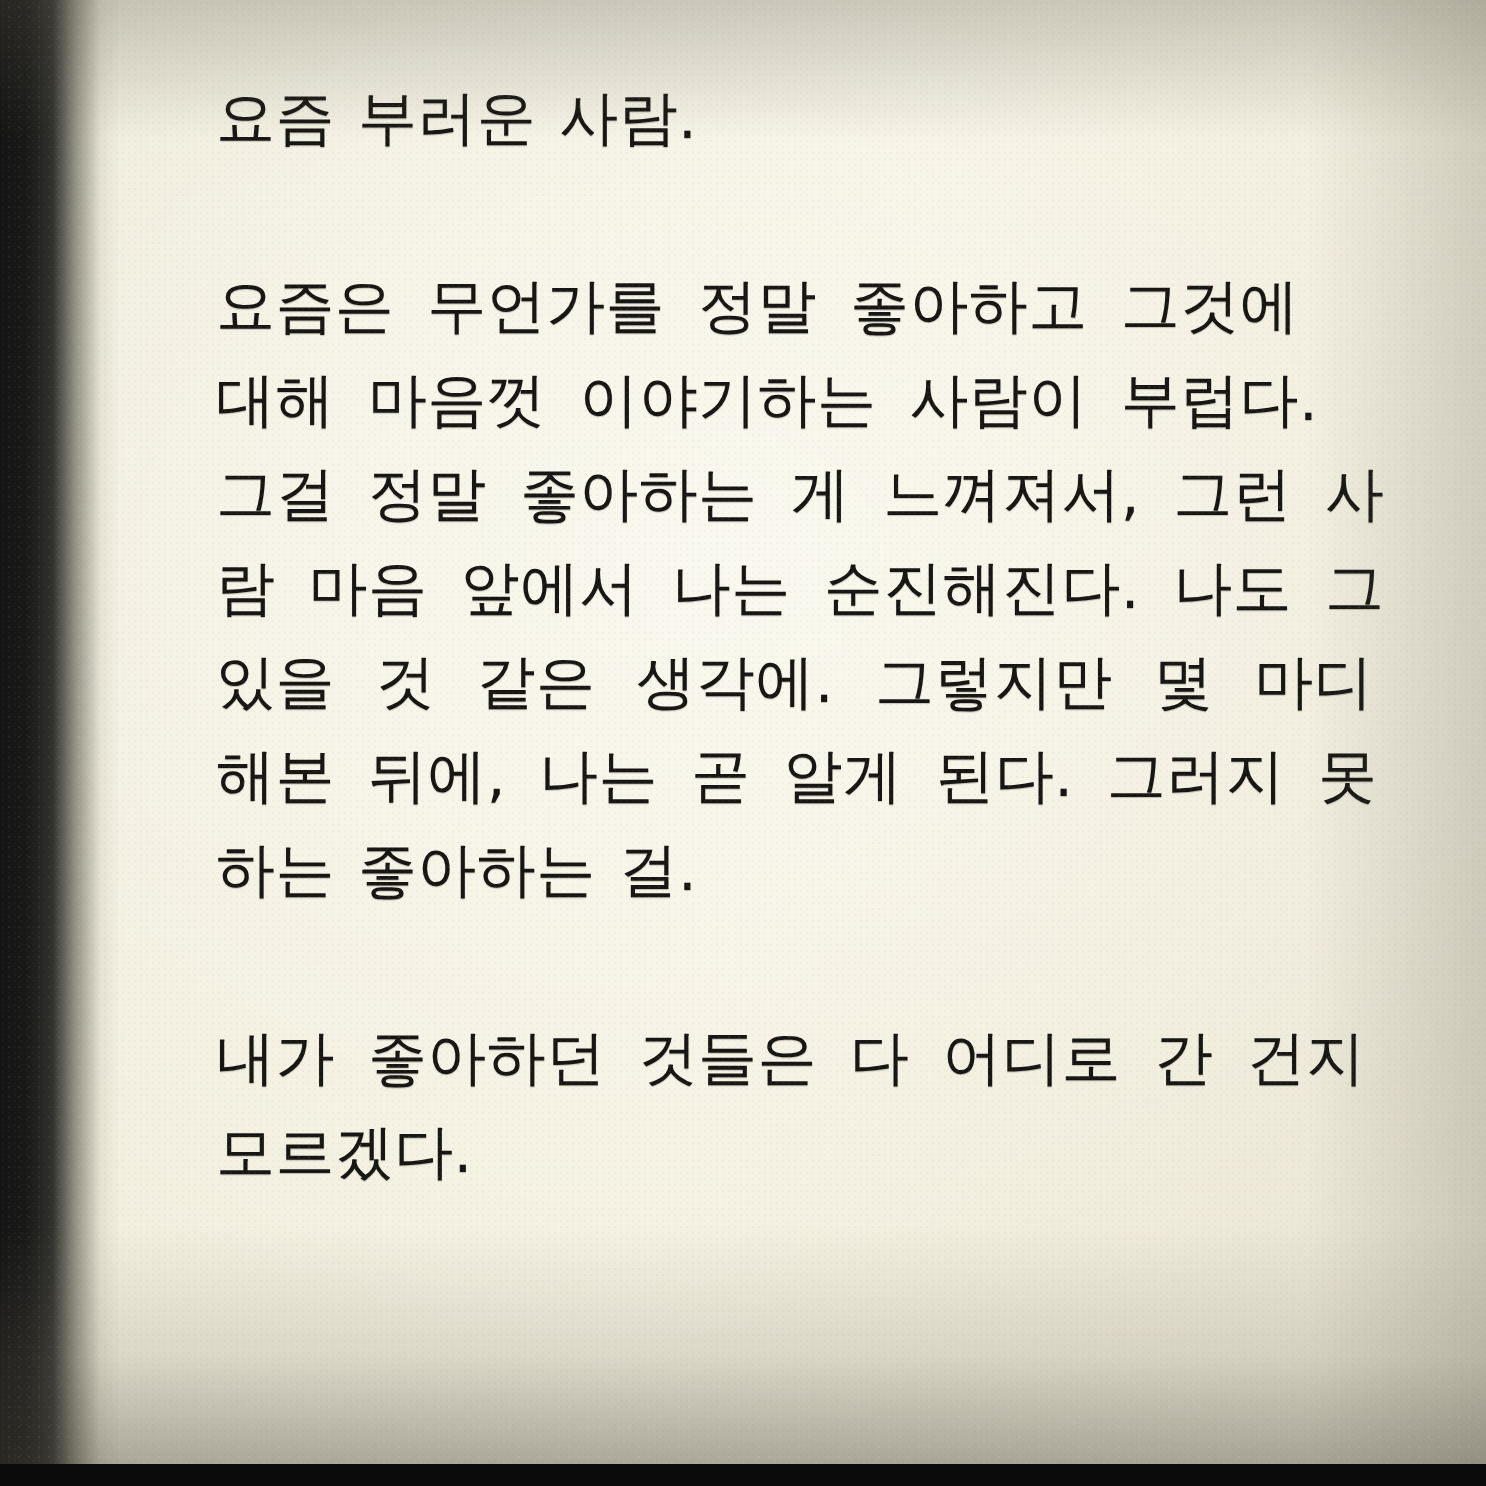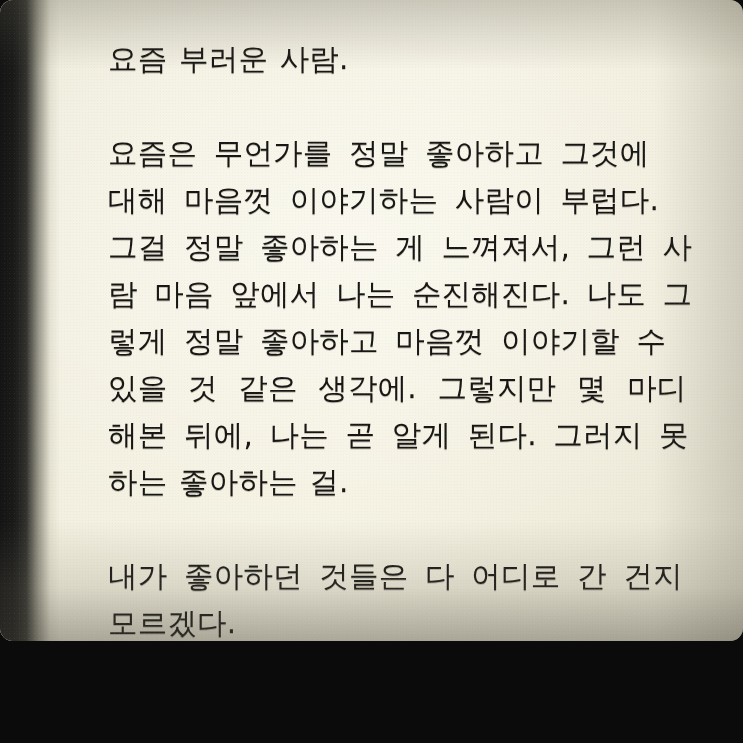--- a/index.html
+++ b/index.html
@@ -10,27 +10,26 @@
     width: 743px;
     height: 743px;
     overflow: hidden;
     font-family: "DejaVu Sans", sans-serif;
     background: #0b0b0b;
   }
 
   #photo {
     position: relative;
     width: 743px;
-    height: 641px;
+    height: 732px;
     overflow: hidden;
     
     background:
       radial-gradient(ellipse 120% 90% at 48% 38%, rgba(255,255,250,0.55) 0%, rgba(255,252,238,0.0) 62%),
       linear-gradient(105deg, #ecead9 0%, #f2efdf 22%, #f4f1e1 52%, #efebda 78%, #e7e3d2 100%);
-    border-radius: 13px;
   }
 
   
   #gutter-shadow {
     position: absolute;
     left: 0; top: 0;
     width: 60px; height: 743px;
     background: linear-gradient(to right,
         #141414 0px, #1a1a19 14px, #30302c 26px,
         rgba(120,118,105,0.75) 38px,
@@ -127,21 +126,20 @@
 
     <p class="para">
       <span class="line">요즘 부러운 사람.</span>
     </p>
 
     <p class="para">
       <span class="line justify">요즘은 무언가를 정말 좋아하고 그것에</span>
       <span class="line justify">대해 마음껏 이야기하는 사람이 부럽다.</span>
       <span class="line justify">그걸 정말 좋아하는 게 느껴져서, 그런 사</span>
       <span class="line justify">람 마음 앞에서 나는 순진해진다. 나도 그</span>
-      <span class="line justify">렇게 정말 좋아하고 마음껏 이야기할 수</span>
       <span class="line justify-wide">있을 것 같은 생각에. 그렇지만 몇 마디</span>
       <span class="line justify">해본 뒤에, 나는 곧 알게 된다. 그러지 못</span>
       <span class="line">하는 좋아하는 걸.</span>
     </p>
 
     <p class="para">
       <span class="line justify">내가 좋아하던 것들은 다 어디로 간 건지</span>
       <span class="line">모르겠다.</span>
     </p>
 

